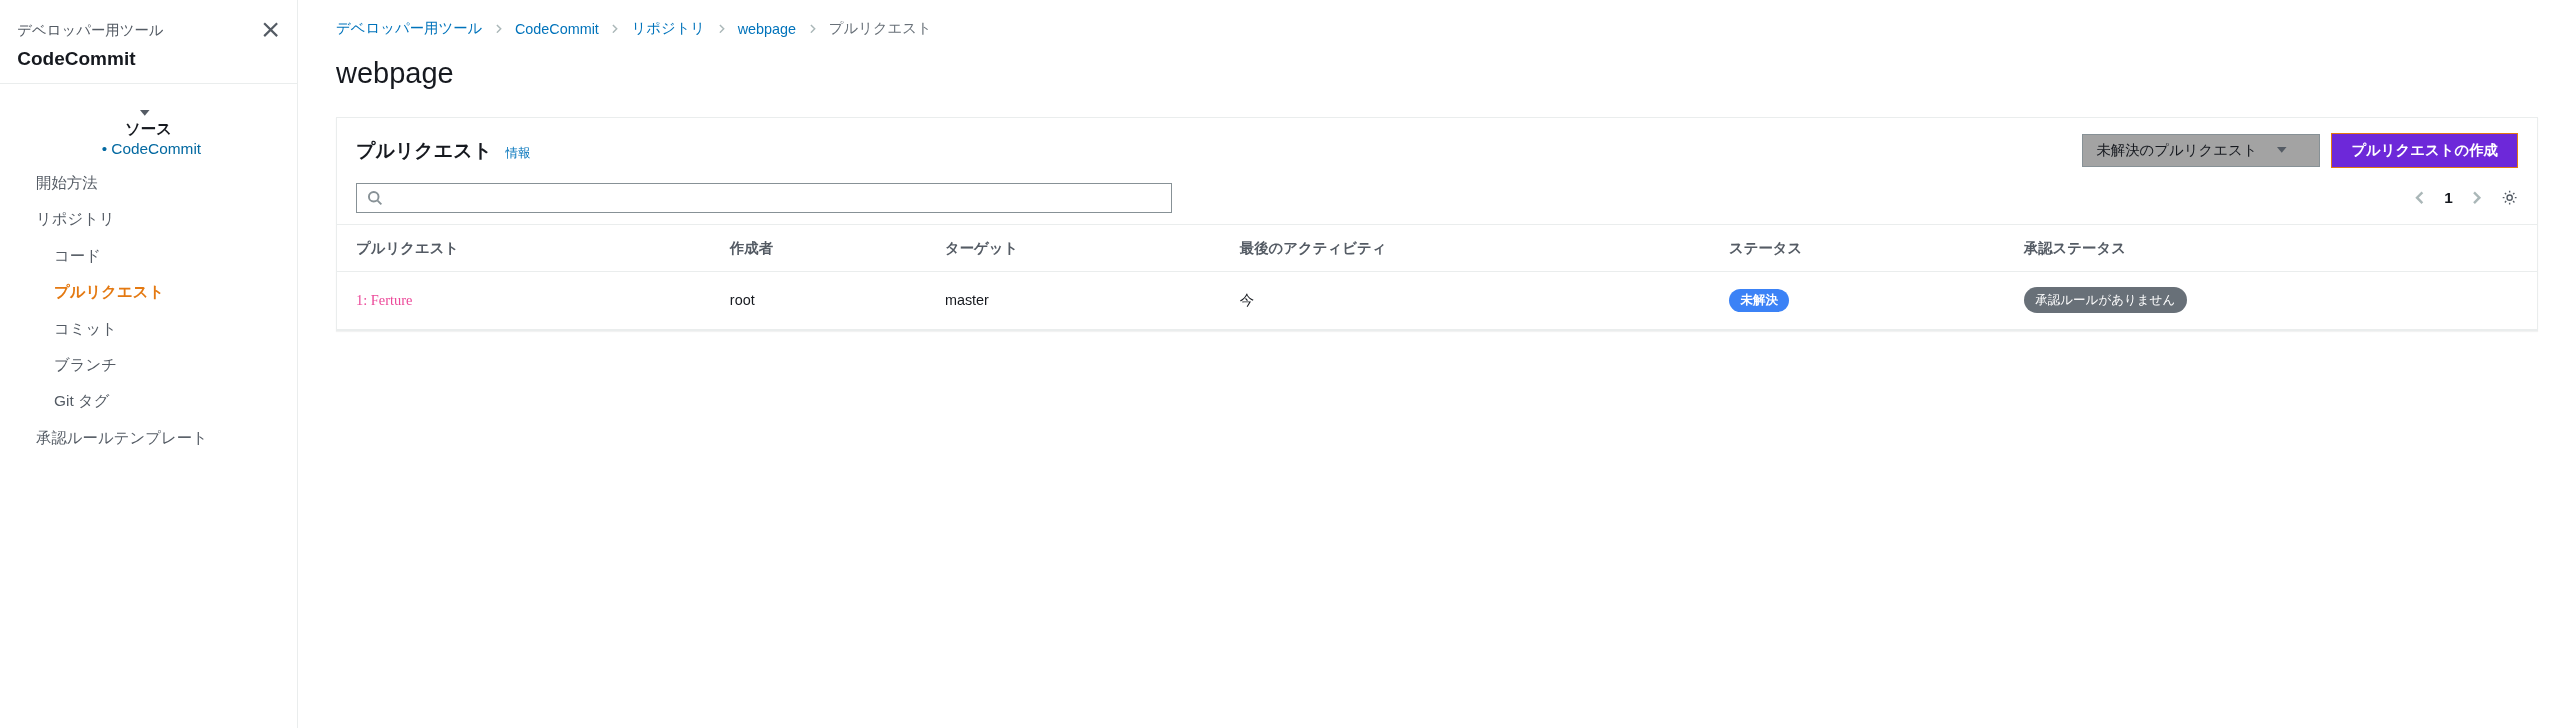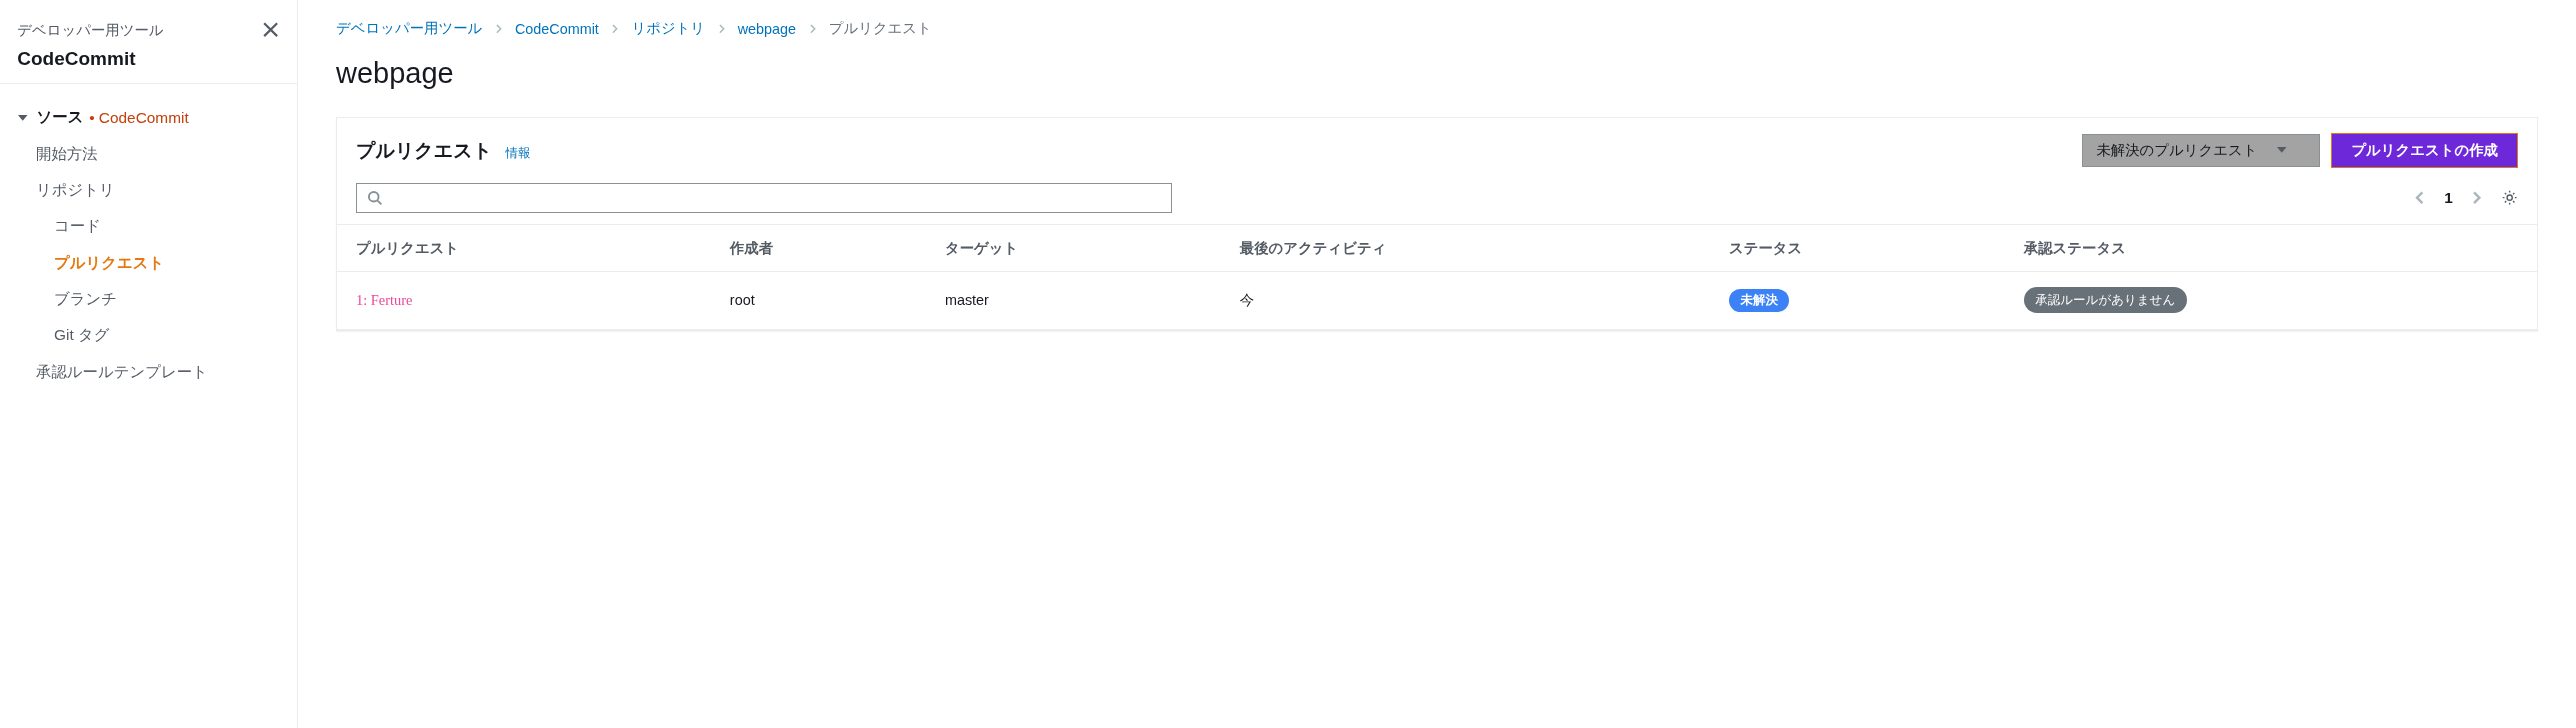--- a/index.html
+++ b/index.html
@@ -48,33 +48,34 @@
 
     .nav {
       padding: 15.4px 0;
     }
     .nav-section {
       display: flex;
       align-items: center;
       padding: 7.7px 17.3px;
       font-size: 15.4px;
       cursor: pointer;
+      flex-direction: column;
     }
     .nav-section-caret {
       margin-right: 7.7px;
       display: inline-flex;
       color: #545b64;
     }
     .nav-section-caret svg { width: 11.5px; height: 11.5px; }
     .nav-section-label {
       font-weight: 700;
       color: #16191f;
     }
     .nav-section-sub {
-      color: #c2410c;
+      color: #0369a1;
       margin-left: 5.8px;
     }
 
     .nav-item {
       padding: 7.7px 17.3px 7.7px 36px;
       font-size: 15.4px;
       color: #545b64;
       cursor: pointer;
     }
     .nav-item.level2 {
@@ -311,20 +312,21 @@
           </svg>
       </span>
       <span class="nav-section-label">ソース</span>
       <span class="nav-section-sub">• CodeCommit</span>
     </div>
 
     <div class="nav-item">開始方法</div>
     <div class="nav-item">リポジトリ</div>
     <div class="nav-item level2">コード</div>
     <div class="nav-item level2 active">プルリクエスト</div>
+    <div class="nav-item level2">コミット</div>
     <div class="nav-item level2">ブランチ</div>
     <div class="nav-item level2">Git タグ</div>
     <div class="nav-item">承認ルールテンプレート</div>
   </nav>
 </aside>
 
 <main class="main">
   <div class="main-inner">
     <div class="content-wrap">
 

